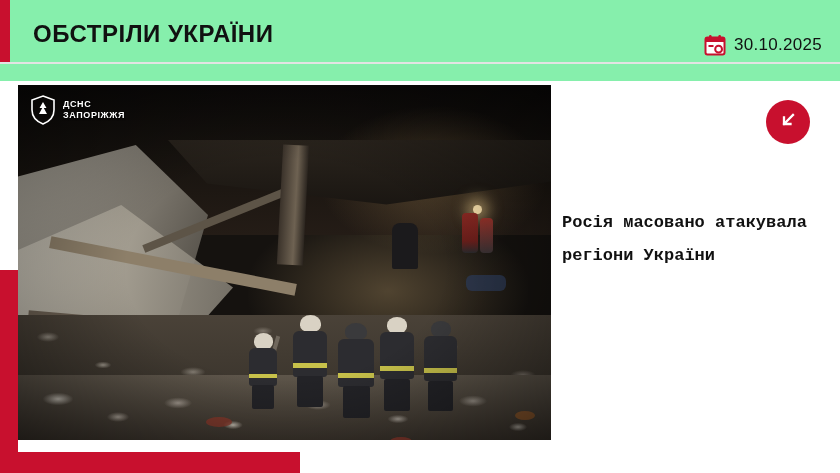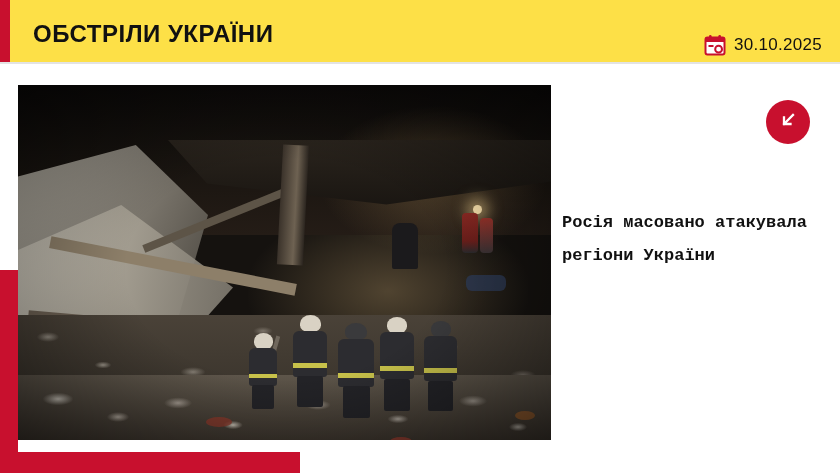--- a/index.html
+++ b/index.html
@@ -14,22 +14,22 @@
     overflow: hidden;
     position: relative;
   }
 
   
   .header {
     position: absolute;
     left: 0;
     top: 0;
     width: 840px;
-    height: 63px;
-    background: #fde047;
+    height: 81px;
+    background: #86efac;
   }
   .header-accent {
     position: absolute;
     left: 0;
     top: 0;
     width: 10px;
     height: 63px;
     background: #c8102e;
   }
   .header-title {
@@ -400,20 +400,32 @@
     <div class="ff" style="left:404px; top:236px; width:38px; height:90px;">
       <div class="helmet dark" style="left:9px; top:0; width:20px; height:16px;"></div>
       <div class="body" style="left:2px; top:15px; width:33px; height:45px;"></div>
       <div class="stripe" style="left:2px; top:47px; width:33px; height:5px;"></div>
       <div class="legs" style="left:6px; top:60px; width:25px; height:30px;"></div>
     </div>
 
     <div class="ph vignette"></div>
   </div>
 
+  <div class="watermark">
+    <span class="wm-emblem">
+      <svg width="26" height="30" viewBox="0 0 26 30" aria-hidden="true">
+        <path d="M13 1 L24 5 V15 C24 23 18 27 13 29 C8 27 2 23 2 15 V5 Z" fill="none" stroke="#ffffff" stroke-width="1.6"></path>
+        <path d="M13 7 L16.5 13 H13.8 L17 19 H9 L12.2 13 H9.5 Z" fill="#ffffff"></path>
+      </svg>
+    </span>
+    <span class="wm-text">
+      <span>ДСНС</span><br>
+      <span>ЗАПОРІЖЖЯ</span>
+    </span>
+  </div>
 </div>
 
 <div class="red-block-left"></div>
 <div class="red-block-bottom"></div>
 
 <div class="headline">Росія масовано атакувала регіони України</div>
 
 <div class="badge">
   <span>
     <svg width="22" height="22" viewBox="0 0 22 22" aria-hidden="true">

